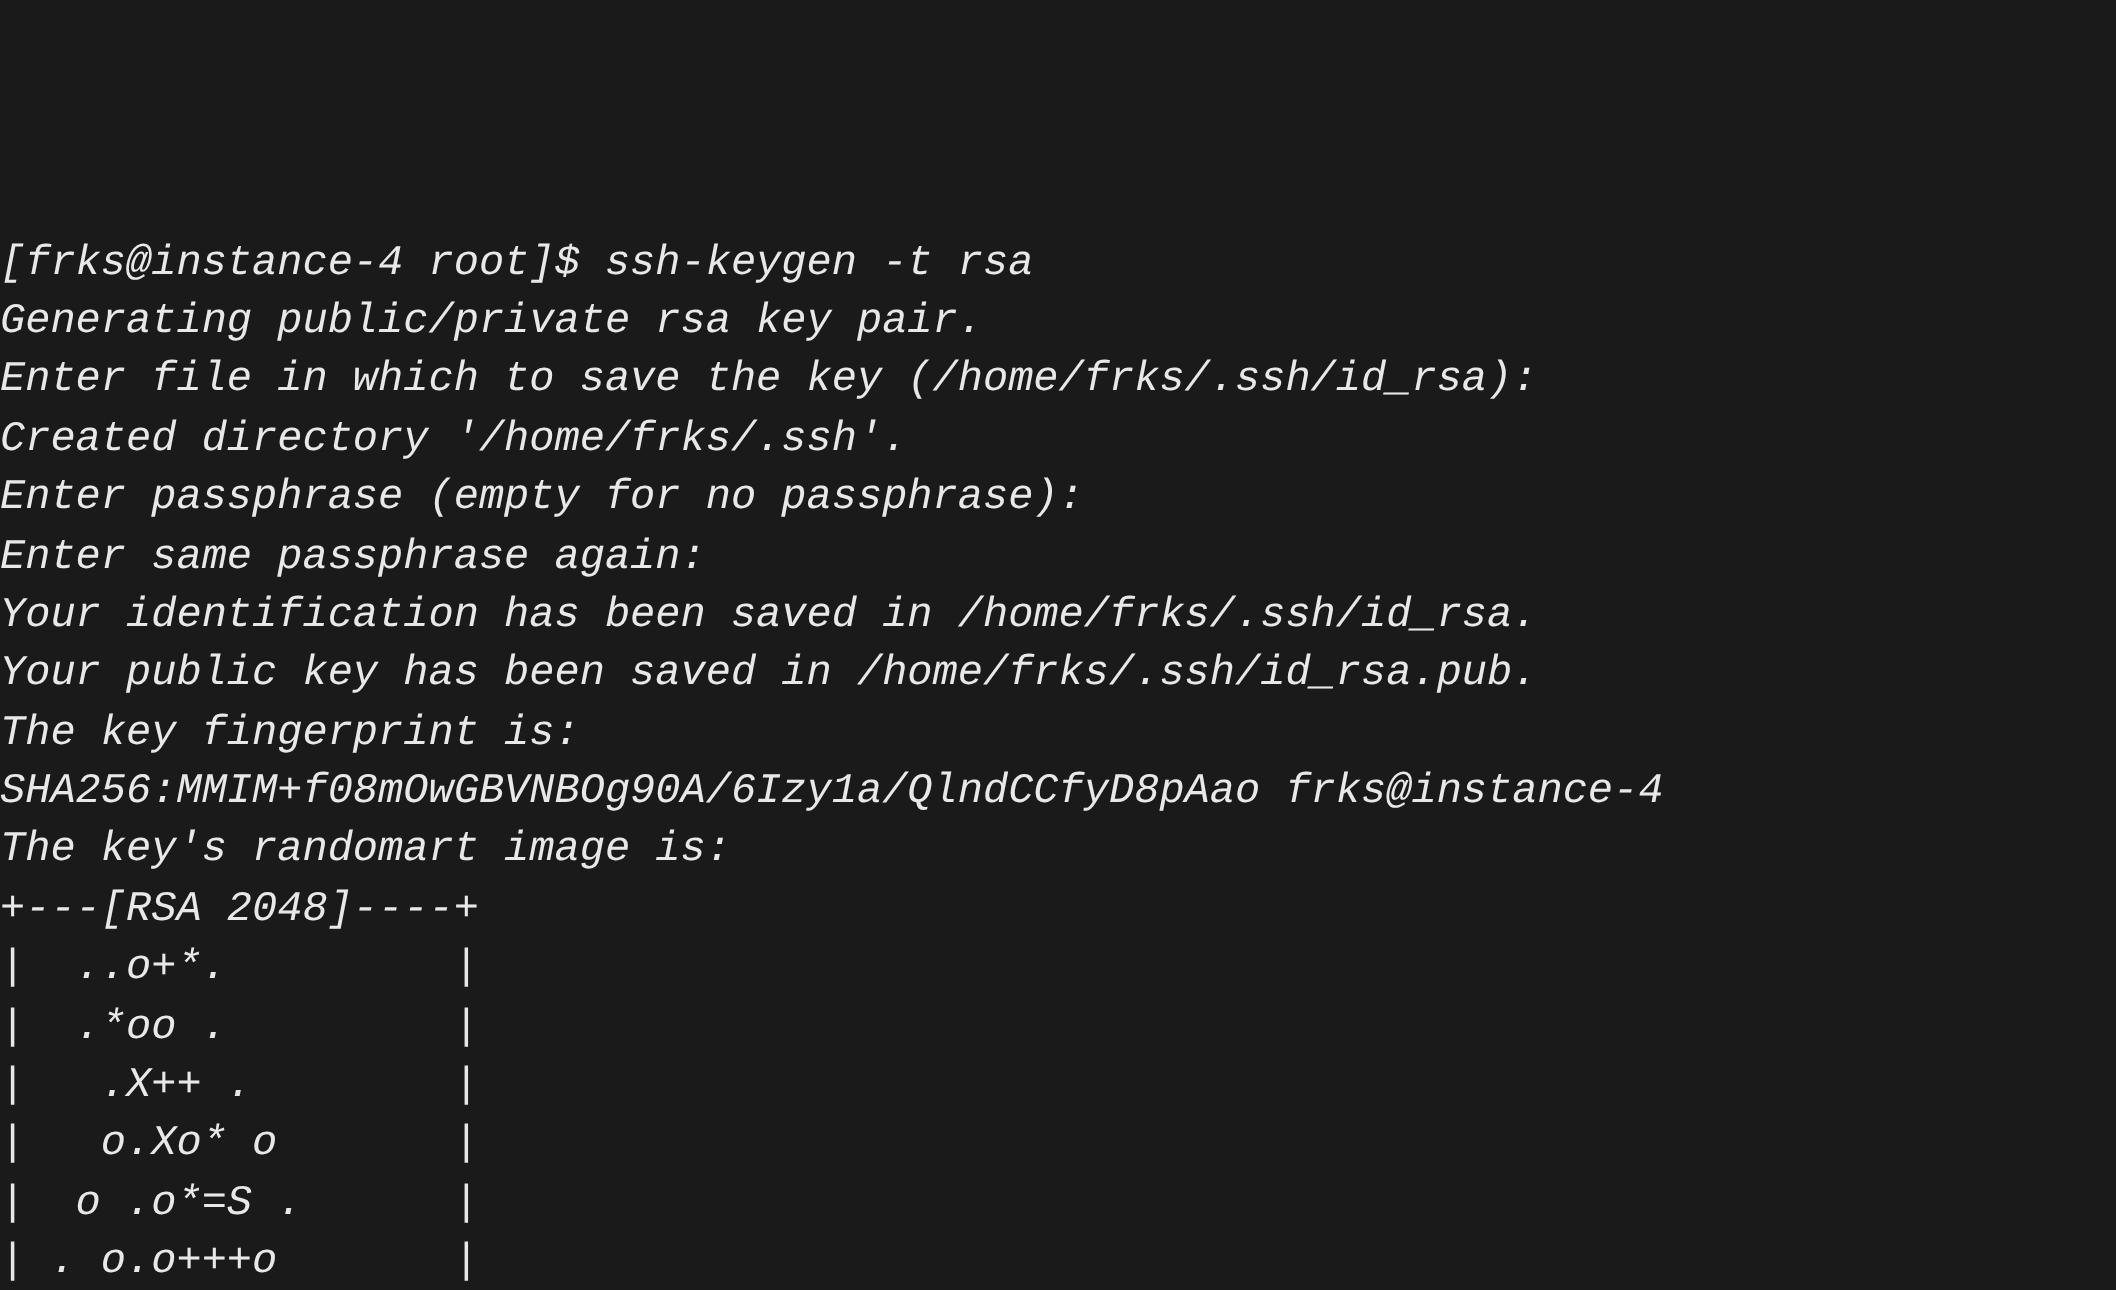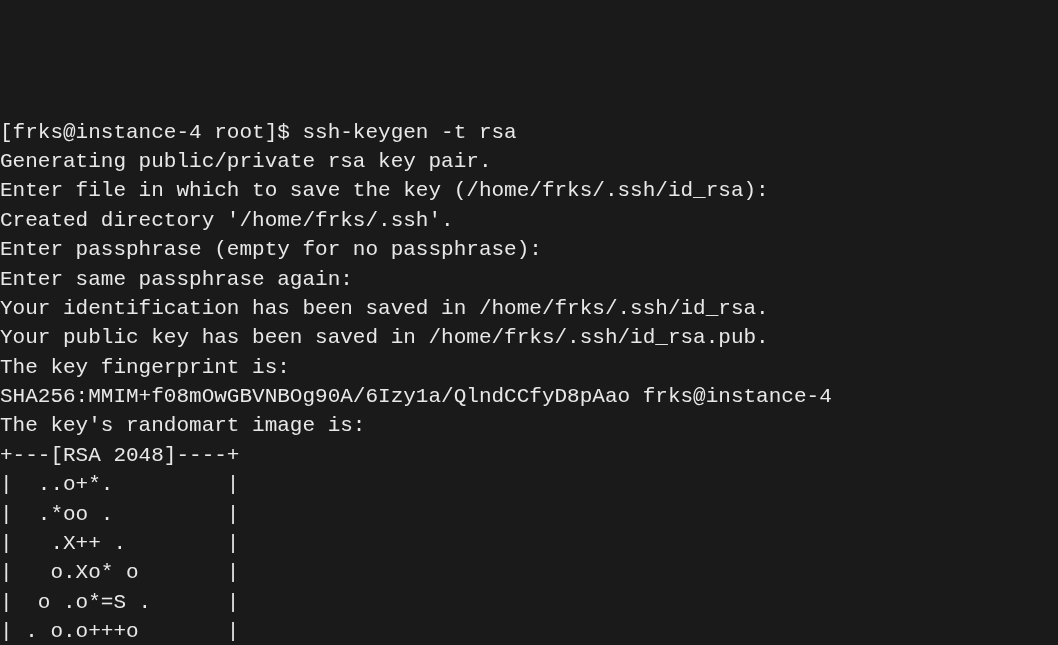--- a/index.html
+++ b/index.html
@@ -17,20 +17,21 @@
       white-space: pre;
       overflow: hidden;
       width: 1058px;
       height: 645px;
     }
     .terminal {
       padding: 0;
     }
     .line {
       display: block;
+      font-style: italic;
     }
   </style>
 </head>
 <body>
 
 
 
 <div class="terminal"><span class="line">[frks@instance-4 root]$ ssh-keygen -t rsa</span><span class="line">Generating public/private rsa key pair.</span><span class="line">Enter file in which to save the key (/home/frks/.ssh/id_rsa):</span><span class="line">Created directory '/home/frks/.ssh'.</span><span class="line">Enter passphrase (empty for no passphrase):</span><span class="line">Enter same passphrase again:</span><span class="line">Your identification has been saved in /home/frks/.ssh/id_rsa.</span><span class="line">Your public key has been saved in /home/frks/.ssh/id_rsa.pub.</span><span class="line">The key fingerprint is:</span><span class="line">SHA256:MMIM+f08mOwGBVNBOg90A/6Izy1a/QlndCCfyD8pAao frks@instance-4</span><span class="line">The key's randomart image is:</span><span class="line">+---[RSA 2048]----+</span><span class="line">|  ..o+*.         |</span><span class="line">|  .*oo .         |</span><span class="line">|   .X++ .        |</span><span class="line">|   o.Xo* o       |</span><span class="line">|  o .o*=S .      |</span><span class="line">| . o.o+++o       |</span></div>
 
 

